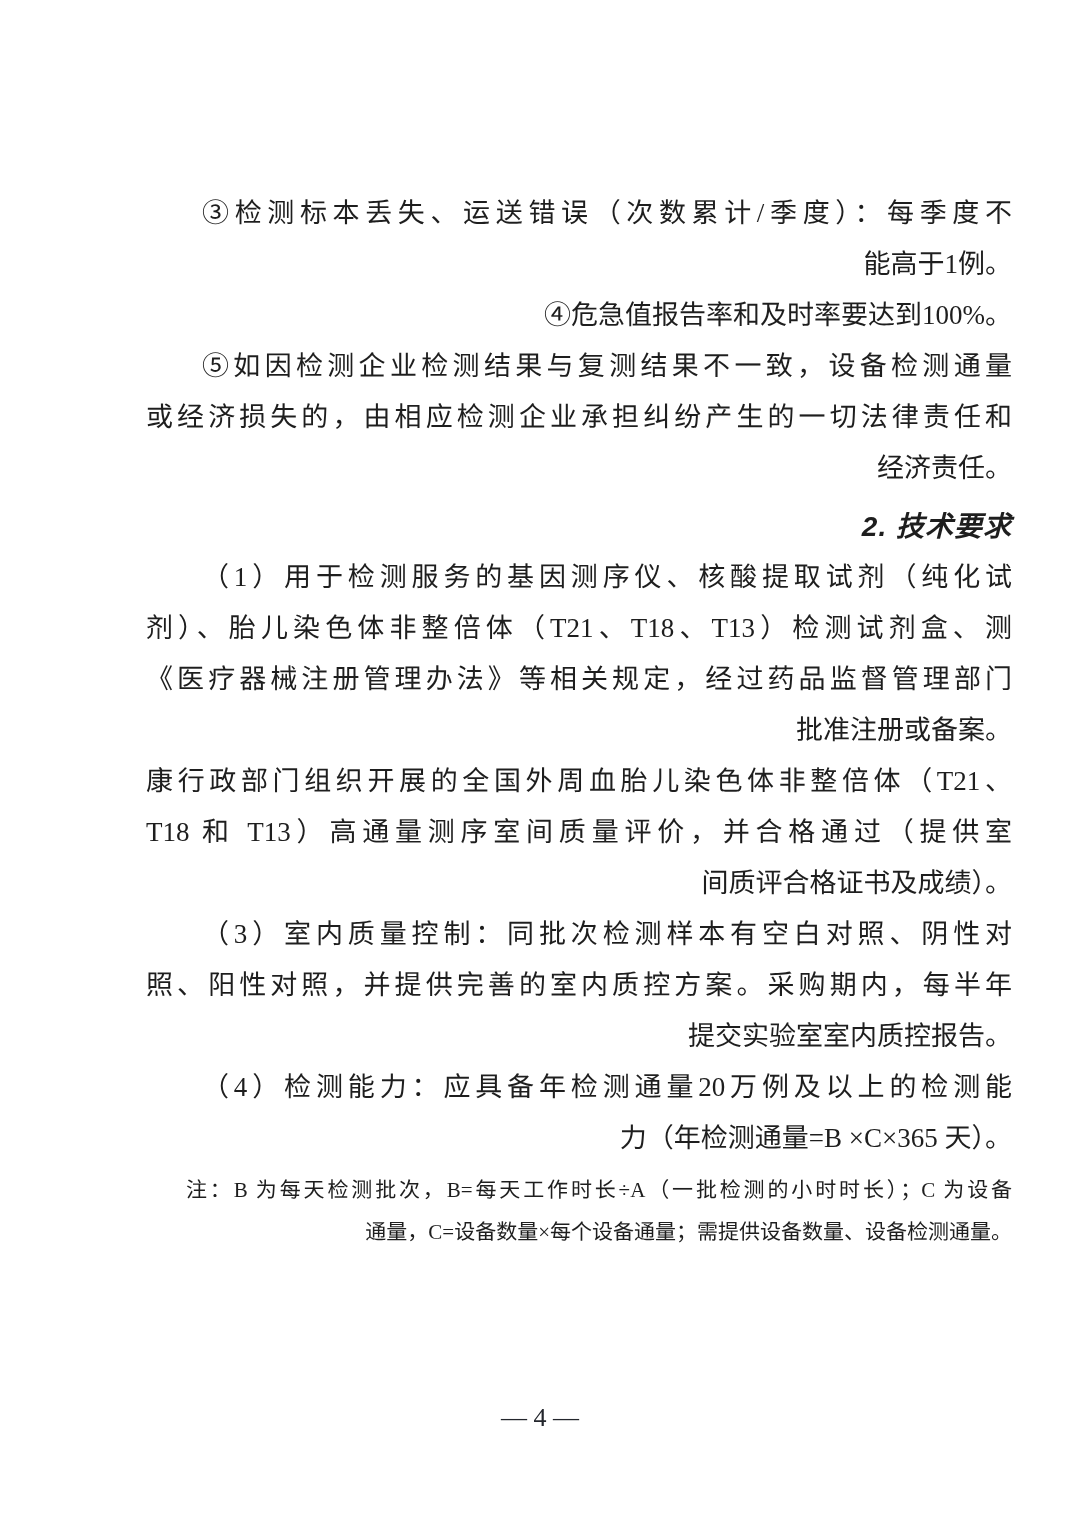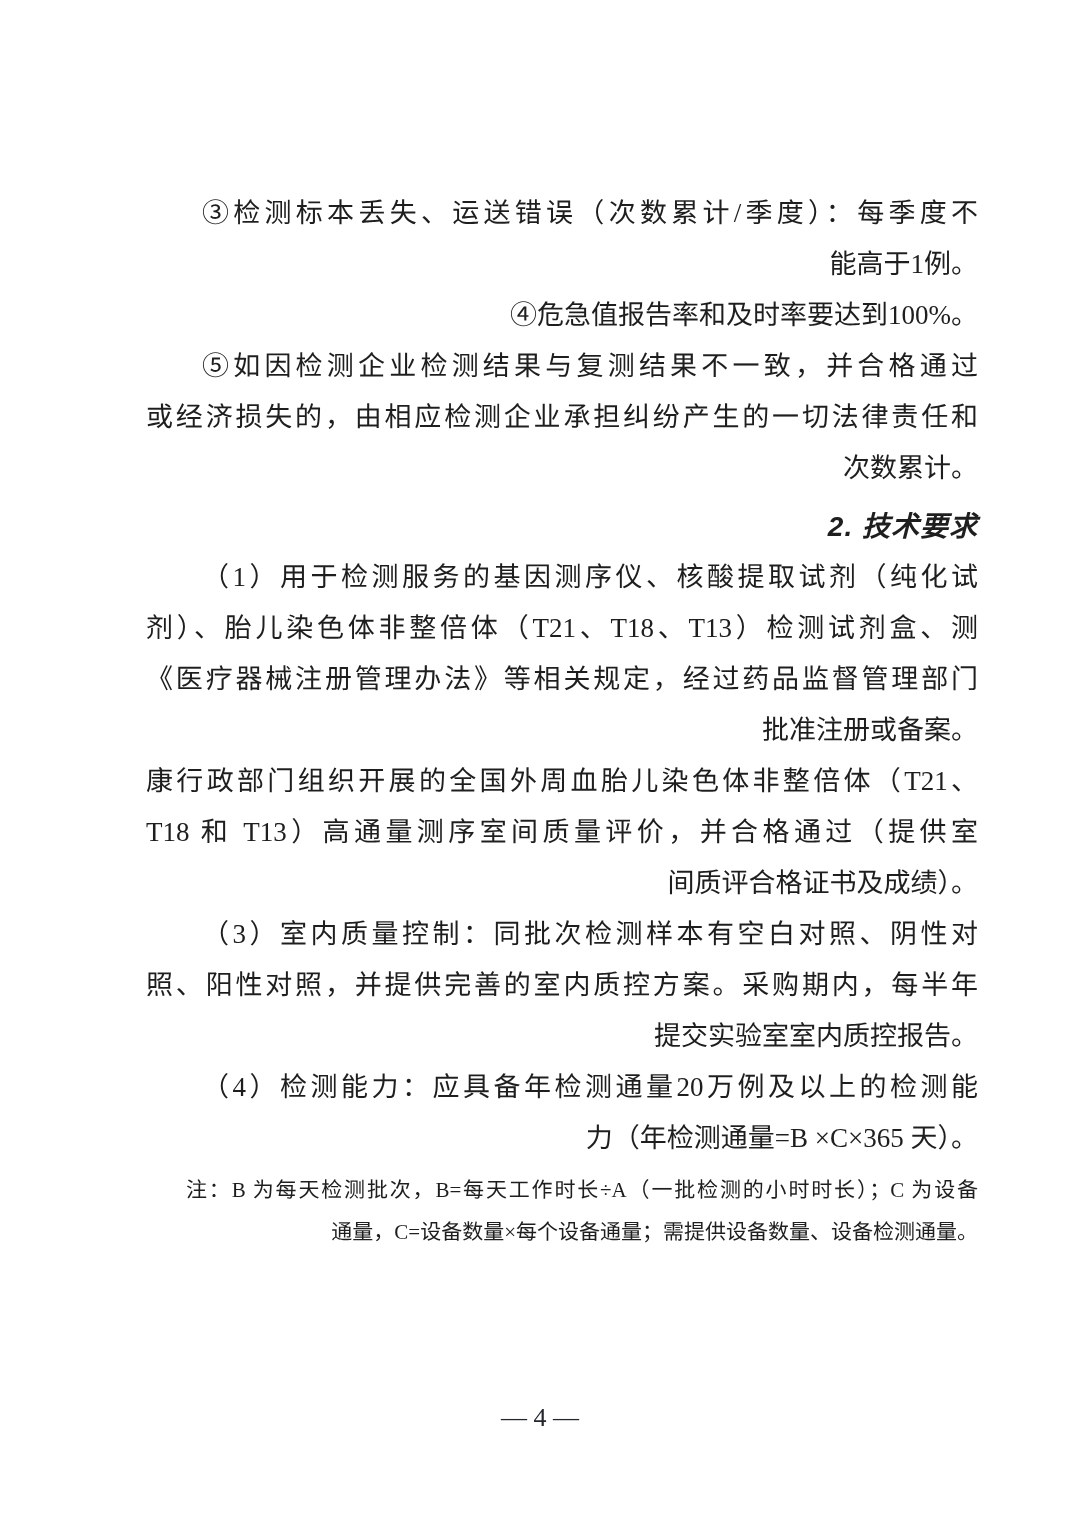--- a/index.html
+++ b/index.html
@@ -4,21 +4,21 @@
 <style>
   html,body{margin:0;padding:0;background:#ffffff;}
   .page{
     position:relative;
     width:1080px;
     height:1526px;
     background:#ffffff;
     color:#1e1e1e;
     font-family:"Liberation Serif","DejaVu Serif",serif;
     box-sizing:border-box;
-    padding:188px 102px 0 146px;
+    padding:188px 68px 0 146px;
     overflow:hidden;
   }
   .para{margin:0;}
   .line{
     font-size:27px;
     line-height:51px;
     min-height:51px;
     text-align:right;
   }
   
@@ -63,23 +63,23 @@
     <div class="para">
       <div class="line ind jf">③检测标本丢失、运送错误（次数累计/季度）：每季度不</div>
       <div class="line">能高于1例。</div>
     </div>
 
     <div class="para">
       <div class="line ind">④危急值报告率和及时率要达到100%。</div>
     </div>
 
     <div class="para">
-      <div class="line ind jf">⑤如因检测企业检测结果与复测结果不一致，并合格通过</div>
+      <div class="line ind jf">⑤如因检测企业检测结果与复测结果不一致，设备检测通量</div>
       <div class="line jf">或经济损失的，由相应检测企业承担纠纷产生的一切法律责任和</div>
-      <div class="line">次数累计。</div>
+      <div class="line">经济责任。</div>
     </div>
 
     <div class="para heading">
       <div class="line ind">2. 技术要求</div>
     </div>
 
     <div class="para">
       <div class="line ind jf">（1）用于检测服务的基因测序仪、核酸提取试剂（纯化试</div>
       <div class="line jf">剂）、胎儿染色体非整倍体（T21、T18、T13）检测试剂盒、测</div>
       <div class="line jf">《医疗器械注册管理办法》等相关规定，经过药品监督管理部门</div>

